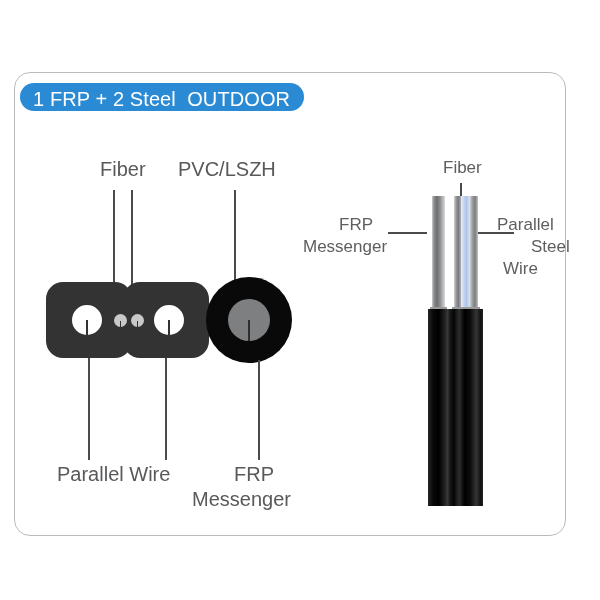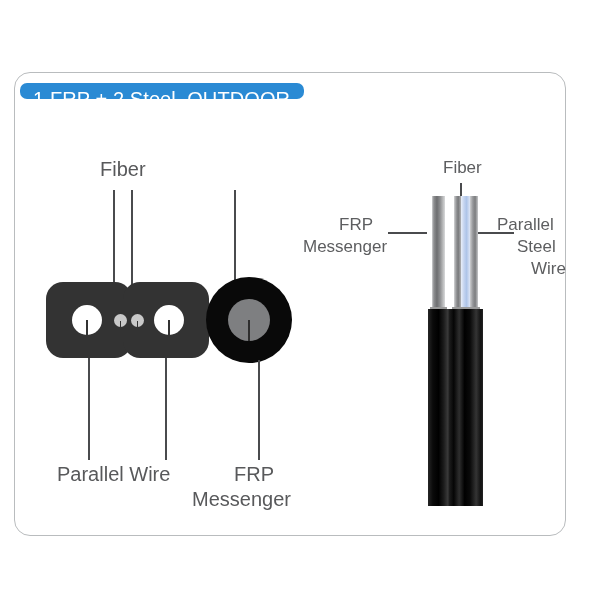--- a/index.html
+++ b/index.html
@@ -35,23 +35,23 @@
     border-radius: 16px;
     background: #ffffff;
     box-sizing: border-box;
   }
 
   
   #title-badge {
     position: absolute;
     left: 20px;
     top: 83px;
-    height: 16px;
+    height: 28px;
     padding: 0 14px 0 13px;
-    border-radius: 7px;
+    border-radius: 15px;
     background: #2a8ad4;
     color: #ffffff;
     font-size: 20px;
     line-height: 32px;
     letter-spacing: 0.1px;
     white-space: pre;
     box-sizing: border-box;
     text-align: center;
   }
 
@@ -192,20 +192,21 @@
 </head>
 <body>
 
 <div id="stage">
 
   <div id="card"></div>
 
   <div id="title-badge">1 FRP + 2 Steel  OUTDOOR</div>
 
   <div class="label" style="left:100px; top:157px;">Fiber</div>
+  <div class="label" style="left:178px; top:157px;">PVC/LSZH</div>
 
   <div class="leader v" style="left:113px; top:190px; height:120px;"></div>
   <div class="leader v" style="left:131px; top:190px; height:120px;"></div>
   <div class="leader v" style="left:234px; top:190px; height:105px;"></div>
 
   <div id="flat-cable">
     <div class="lobe left"></div>
     <div class="lobe right"></div>
 
     <div class="steel-circle s1">
@@ -238,22 +239,22 @@
   <div class="label" style="left:192px; top:487px;">Messenger</div>
 
   <div class="label small" style="left:443px; top:157px;">Fiber</div>
   <div class="leader v" style="left:460px; top:183px; height:24px;"></div>
 
   <div class="label small" style="left:339px; top:214px;">FRP</div>
   <div class="label small" style="left:303px; top:236px;">Messenger</div>
   <div class="leader h" style="left:388px; top:232px; width:39px;"></div>
 
   <div class="label small" style="left:497px; top:214px;">Parallel</div>
-  <div class="label small" style="left:517px; top:236px;">Steel</div>
-  <div class="label small" style="left:503px; top:258px;margin-left:28px;">Wire</div>
+  <div class="label small" style="left:531px; top:236px;">Steel</div>
+  <div class="label small" style="left:503px; top:258px;">Wire</div>
   <div class="leader h" style="left:476px; top:232px; width:38px;"></div>
 
   <div id="cable3d">
 
     <div class="strand" style="left:8px; width:13px;
                 background: linear-gradient(90deg,
                   #cfd0d1 0%, #8e8f91 14%, #6d6e70 38%,
                   #8d8e90 62%, #b9babb 84%, #d9dadb 100%);"></div>
 
     <div class="strand" style="left:30px; width:7px;

